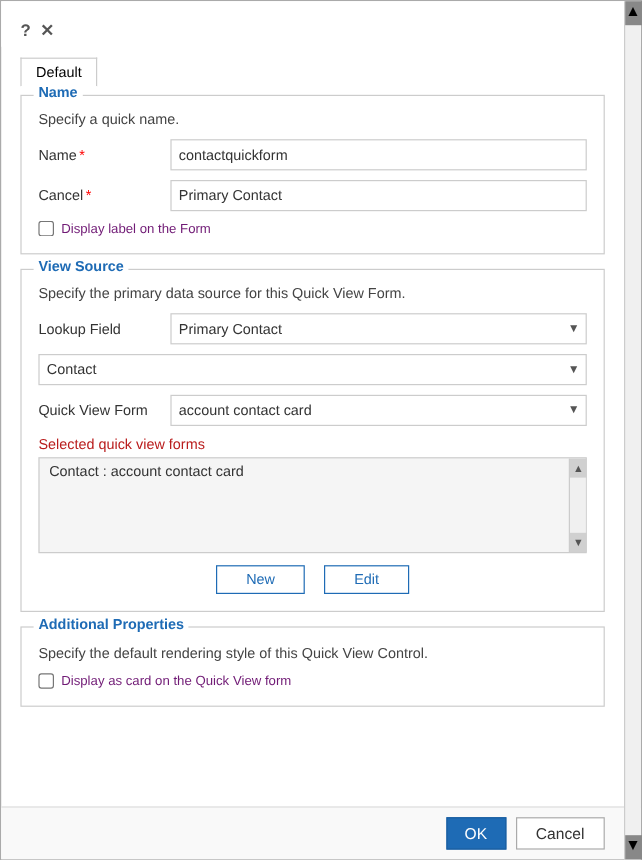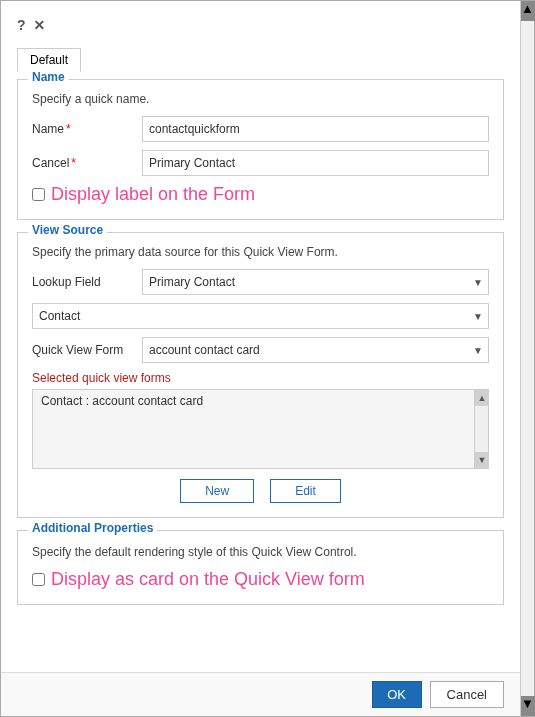--- a/index.html
+++ b/index.html
@@ -148,22 +148,22 @@
       display: flex;
       align-items: center;
       gap: 6px;
       margin-top: 4px;
     }
     .checkbox-row input[type="checkbox"] {
       width: 13px;
       height: 13px;
     }
     .checkbox-label {
-      font-size: 18px;
-      color: #ec4899;
+      font-size: 11px;
+      color: #701a75;
     }
     .select-wrap {
       position: relative;
       flex: 1;
     }
     .form-select {
       width: 100%;
       height: 26px;
       border: 1px solid #ccc;
       padding: 2px 24px 2px 6px;

